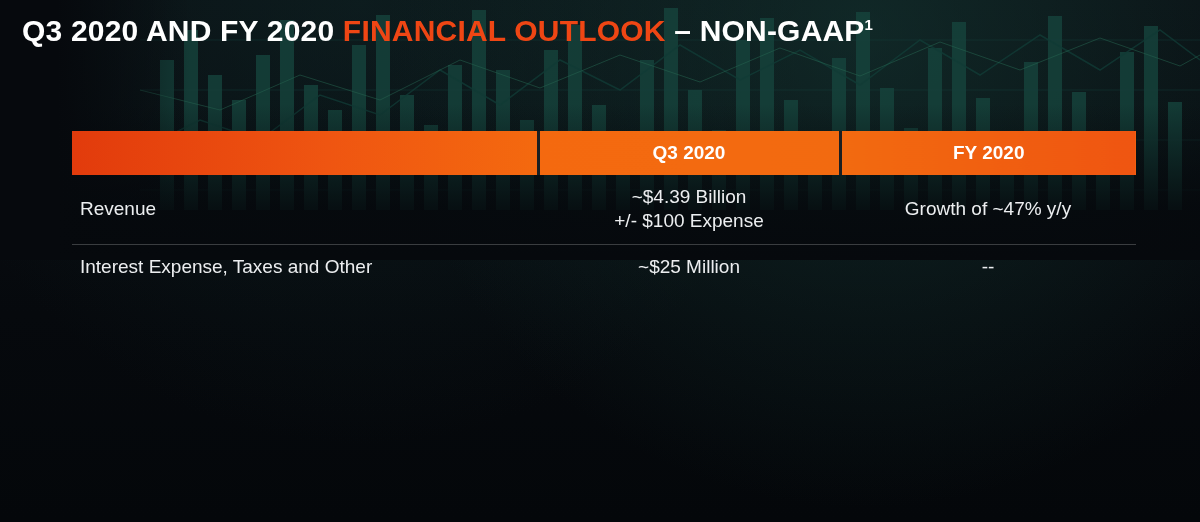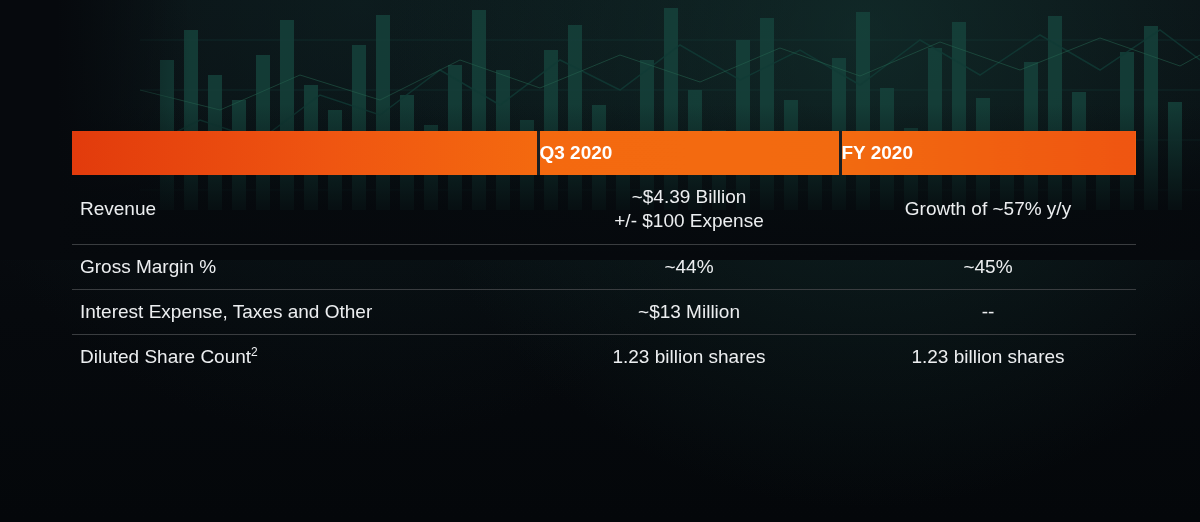--- a/index.html
+++ b/index.html
@@ -77,21 +77,21 @@
   }
   table.outlook col.c0 { width: 466px; }
   table.outlook col.c1 { width: 302px; }
   table.outlook col.c2 { width: 296px; }
 
   thead th {
     height: 44px;
     font-size: 19px;
     font-weight: bold;
     color: #ffffff;
-    text-align: left;
+    text-align: center;
     padding: 0;
     border: none;
   }
   thead th.h0 {
     background: linear-gradient(90deg, #e23b0c 0%, #ef5511 55%, #f4690f 100%);
   }
   thead th.h1 {
     background: linear-gradient(90deg, #f4690f 0%, #f26a10 100%);
     border-left: 3px solid #1b1f22;
   }
@@ -184,20 +184,23 @@
       <polyline points="0,150 60,120 120,140 180,95 240,115 300,70 360,105 420,60 480,90 540,45 600,80 660,50 720,85 780,40 840,75 900,35 960,70 1020,30 1060,60"></polyline>
     </g>
     <g stroke="#2a6f57" stroke-width="1" fill="none" opacity="0.55">
       <polyline points="0,90 80,110 160,75 240,100 320,60 400,88 480,55 560,82 640,48 720,76 800,42 880,70 960,38 1040,66 1060,55"></polyline>
     </g>
   </svg>
 
   <div class="fade"></div>
   <div class="left-dark"></div>
 
+  <div class="title">
+    <span>Q3 2020 AND FY 2020 </span><span class="accent">FINANCIAL OUTLOOK</span><span> – NON-GAAP</span><sup>1</sup>
+  </div>
 
   <div class="table-wrap">
     <table class="outlook">
       <colgroup>
         <col class="c0">
           <col class="c1">
           <col class="c2">
       </colgroup>
       <thead>
         <tr>
@@ -206,34 +209,24 @@
           <th class="h2">FY 2020</th>
         </tr>
       </thead>
       <tbody>
         <tr>
           <td class="label">Revenue</td>
           <td class="val">
             <span class="sub">~$4.39 Billion</span>
             <span class="sub">+/- $100 Expense</span>
           </td>
-          <td class="val">Growth of ~57% y/y</td>
-        </tr>
-        <tr>
-          <td class="label">Gross Margin %</td>
-          <td class="val">~44%</td>
-          <td class="val">~45%</td>
+          <td class="val">Growth of ~47% y/y</td>
         </tr>
         <tr>
           <td class="label">Interest Expense, Taxes and Other</td>
-          <td class="val">~$13 Million</td>
+          <td class="val">~$25 Million</td>
           <td class="val">--</td>
-        </tr>
-        <tr>
-          <td class="label"><span>Diluted Share Count</span><sup>2</sup></td>
-          <td class="val">1.23 billion shares</td>
-          <td class="val">1.23 billion shares</td>
         </tr>
       </tbody>
     </table>
   </div>
 
 </div>
 
 </body></html>

